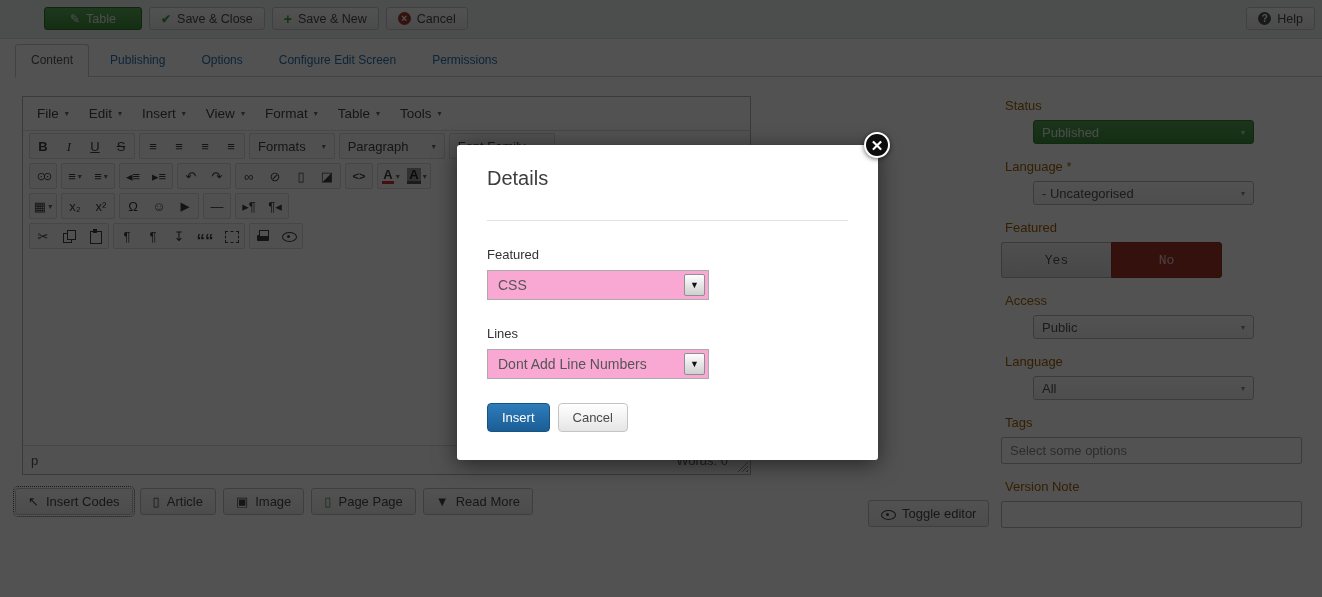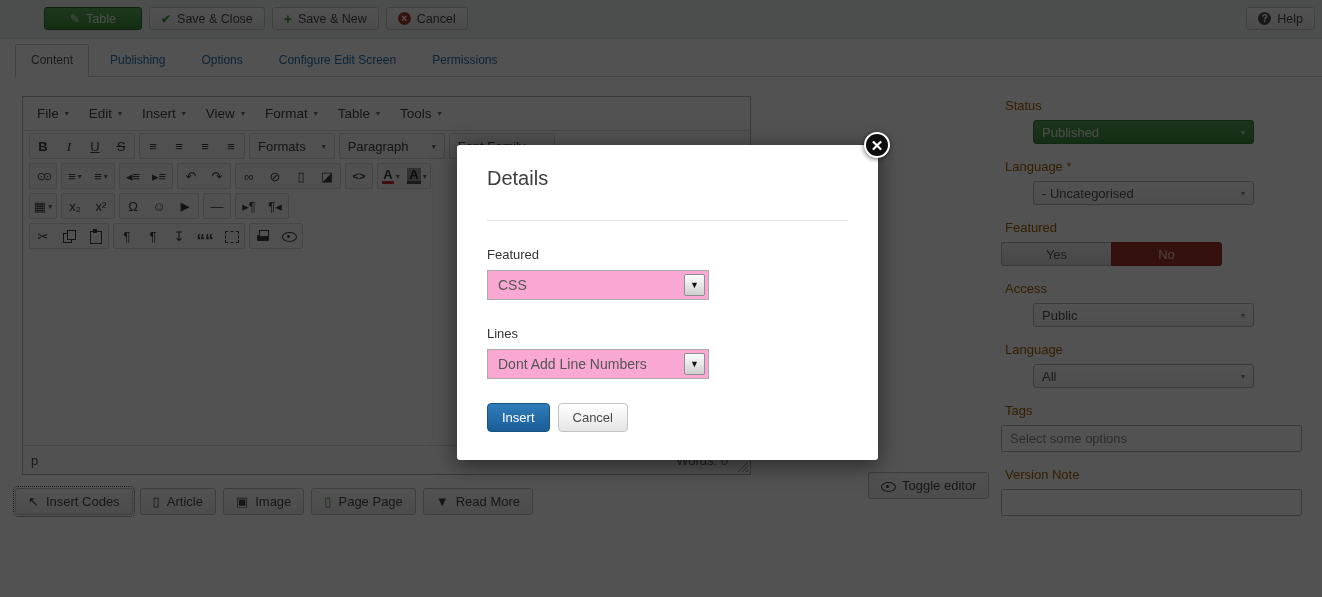--- a/index.html
+++ b/index.html
@@ -72,35 +72,35 @@
   .ic-template::before{ content:""; position:absolute; left:1px; top:2px; width:12px; height:10px; border:1px dashed #3f3f3f; }
   .ic-print::before{ content:""; position:absolute; left:1px; top:6px; width:12px; height:6px; background:#3f3f3f; border-radius:1px; }
   .ic-print::after{ content:""; position:absolute; left:3px; top:1px; width:8px; height:5px; border:1px solid #3f3f3f; background:#fff; }
   .ic-eye::before{ content:""; position:absolute; left:0; top:3px; width:13px; height:8px; border:1px solid #3f3f3f; border-radius:50%; }
   .ic-eye::after{ content:""; position:absolute; left:5px; top:6px; width:3px; height:3px; background:#3f3f3f; border-radius:50%; }
   
   .footer-row{ position:absolute; left:15px; top:488px; display:flex; gap:7px; }
   .fbtn{ height:27px; display:inline-flex; align-items:center; gap:7px; padding:0 12px;
          background:linear-gradient(#fdfdfd,#ececec); border:1px solid #c2c2c2; border-radius:3px; color:#4a4a4a; font-size:13px; cursor:pointer; }
   .fbtn.focused{ outline:1px dotted #555; outline-offset:1px; }
-  .toggle-btn{ position:absolute; left:868px; top:472px; }
+  .toggle-btn{ position:absolute; left:868px; top:500px; }
   .f-ic{ font-size:13px; line-height:1; color:#444; }
   .f-ic.green{ color:#54854f; }
   
   .sidebar{ position:absolute; left:1001px; top:96px; width:301px; }
   .s-label{ font-size:13px; color:#a16207; margin:15px 4px 7px; }
   .s-label:first-child{ margin-top:2px; }
   .s-select{
     width:221px; height:24px; border:1px solid #b9b9b9; border-radius:3px; background:linear-gradient(#fefefe,#f1f1f1);
     display:flex; align-items:center; justify-content:space-between; padding:0 8px; color:#555; font-size:13px; cursor:pointer;margin-left:32px;
   }
   .s-select .caret{ color:#888; }
   .s-select.green{ background:linear-gradient(#55a355,#3f8f3f); border-color:#357c35; color:#e2efe2; }
   .s-select.green .caret{ color:#bcd8bc; }
-  .yn-group{ display:flex; width:221px; height:24px; }
+  .yn-group{ display:flex; width:221px; height:36px;font-family:Liberation Mono, monospace; }
   .yn{ flex:1; display:flex; align-items:center; justify-content:center; font-size:13px; cursor:pointer; border:1px solid #b5b5b5; }
   .yn-yes{ background:linear-gradient(#f4f4f4,#dedede); color:#555; border-radius:3px 0 0 3px; border-right:none; }
   .yn-no{ background:#a5372c; color:#e8c9c5; border-color:#8c2f26; border-radius:0 3px 3px 0; }
   .s-input{
     width:301px; height:27px; border:1px solid #b9b9b9; border-radius:2px; background:#fff; padding:0 8px;
     font-size:13px; color:#555; font-family:"Liberation Sans", sans-serif;
   }
   .s-input::placeholder{ color:#8a8a8a; opacity:1; }
   
   .overlay{ position:absolute; inset:0; background:rgba(0,0,0,0.68); z-index:40; }

